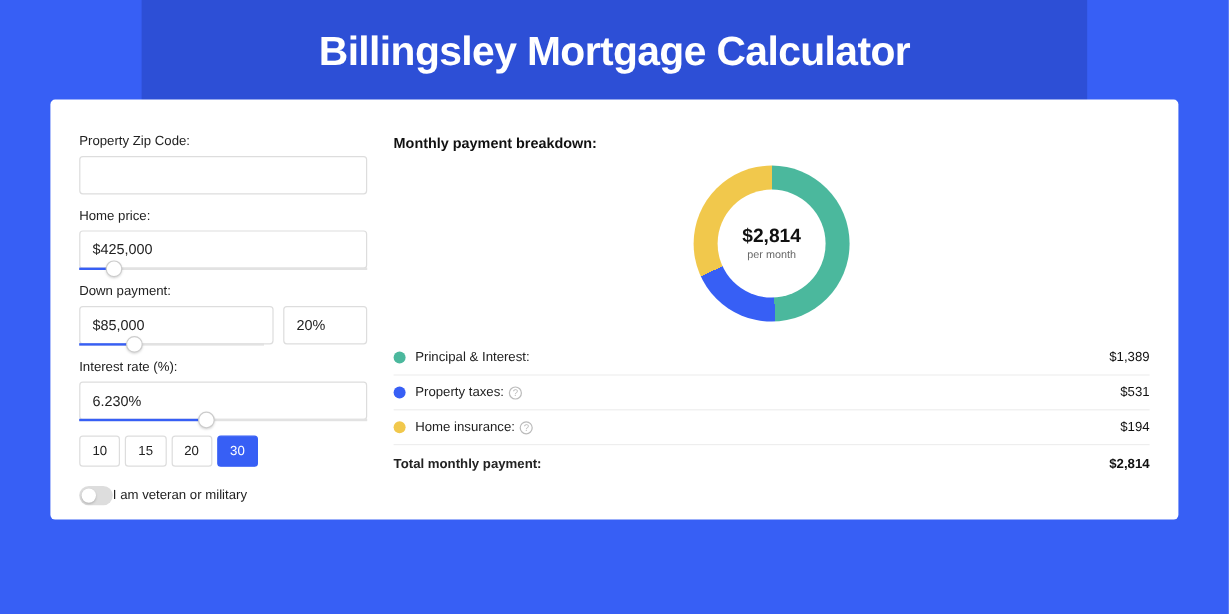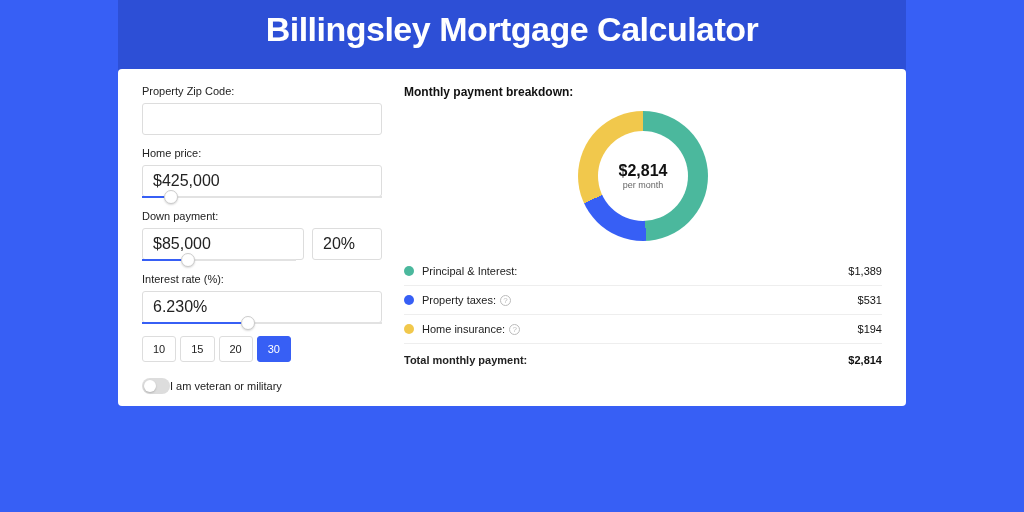--- a/index.html
+++ b/index.html
@@ -7,53 +7,53 @@
     font-family: -apple-system, BlinkMacSystemFont, "Segoe UI", Arial, sans-serif;
     background: #375ff5;
     width: 1024px;
     height: 512px;
     overflow: hidden;
   }
   .banner {
     background: #2d4fd6;
     margin: 0 auto;
     width: 788px;
-    padding: 10px 0 60px;
+    padding: 24px 0 60px;
     text-align: center;
   }
   .title {
     color: #fff;
     font-size: 34px;
     font-weight: 700;
     letter-spacing: -0.5px;
   }
   .card {
     background: #fff;
-    width: 788px;
+    width: 940px;
     margin: -40px auto 0;
     border-radius: 4px;
-    padding: 16px 24px 12px;
+    padding: 29px 24px 12px;
     display: flex;
     gap: 22px;
   }
   .left { width: 240px; }
   .right { flex: 1; min-width: 0; }
   .field { margin-bottom: 12px; }
   .label {
     font-size: 11px;
     color: #222;
     margin-bottom: 6px;
   }
   .input {
     width: 100%;
     height: 32px;
     border: 1px solid #ddd;
     border-radius: 3px;
     padding: 0 10px;
-    font-size: 16px;
+    font-size: 12px;
     color: #222;
     background: #fff;
   }
   .input-row { display: flex; gap: 8px; }
   .input-row .input:first-child { flex: 1; }
   .input-row .input:last-child { width: 70px; }
   .slider-wrap {
     position: relative;
     height: 2px;
     background: #e2e2e2;

